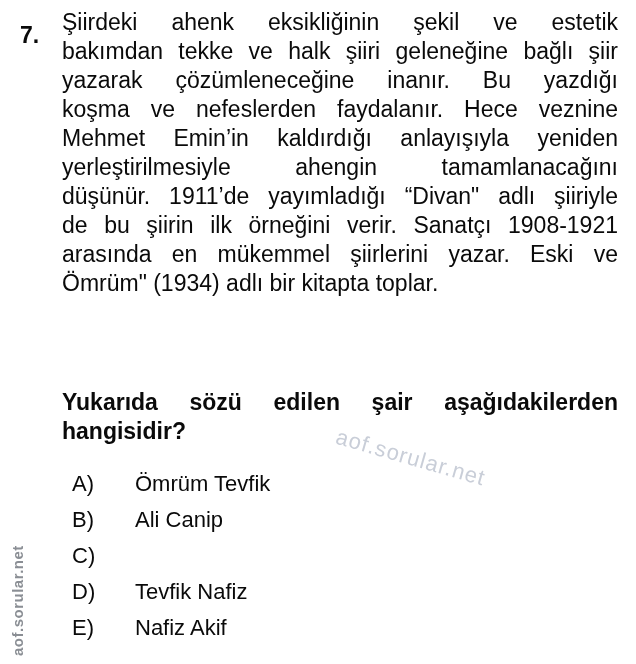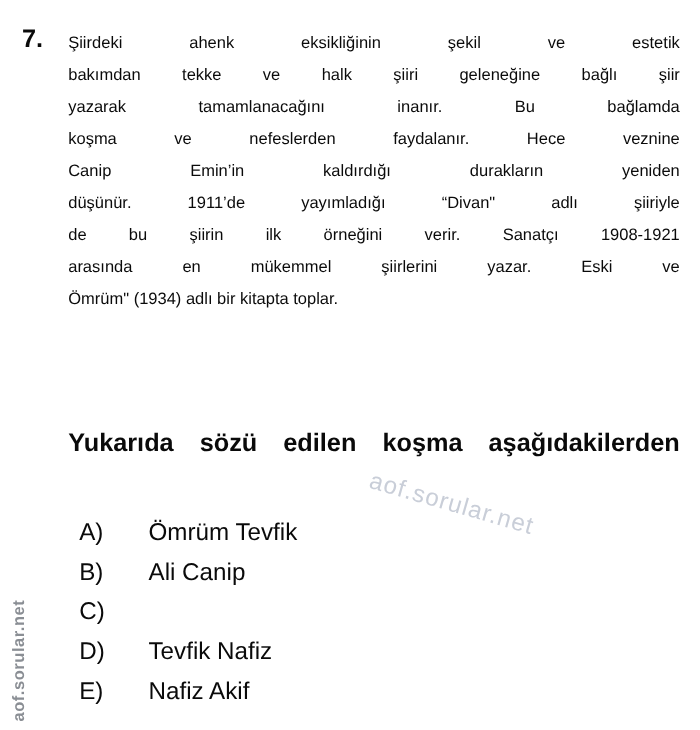--- a/index.html
+++ b/index.html
@@ -16,23 +16,23 @@
     position: absolute;
     left: 20px;
     top: 21px;
     font-size: 23px;
     line-height: 29px;
     font-weight: bold;
   }
   .body-par {
     position: absolute;
     left: 62px;
-    top: 25px;
+    top: 8px;
     width: 556px;
-    font-size: 15px;
+    font-size: 23px;
     line-height: 29px;
   }
   .body-par .line {
     text-align: justify;
     text-align-last: justify;
   }
   .body-par .line.last {
     text-align: left;
     text-align-last: auto;
   }
@@ -95,31 +95,33 @@
 </style>
 </head>
 <body>
 
 <div class="page" style="--text-color: #0a0a0a; --wm-side-color: #8a8e94; --wm-diag-color: #c9ced8;">
   <div class="qnum">7.</div>
 
   <div class="body-par" id="body-paragraph">
       <div class="line">Şiirdeki ahenk eksikliğinin şekil ve estetik</div>
       <div class="line">bakımdan tekke ve halk şiiri geleneğine bağlı şiir</div>
-      <div class="line">yazarak tamamlanacağını inanır. Bu bağlamda</div>
+      <div class="line">yazarak çözümleneceğine inanır. Bu yazdığı</div>
       <div class="line">koşma ve nefeslerden faydalanır. Hece veznine</div>
-      <div class="line">Canip Emin’in kaldırdığı durakların yeniden</div>
+      <div class="line">Mehmet Emin’in kaldırdığı anlayışıyla yeniden</div>
+      <div class="line">yerleştirilmesiyle ahengin tamamlanacağını</div>
       <div class="line">düşünür. 1911’de yayımladığı “Divan" adlı şiiriyle</div>
       <div class="line">de bu şiirin ilk örneğini verir. Sanatçı 1908-1921</div>
       <div class="line">arasında en mükemmel şiirlerini yazar. Eski ve</div>
       <div class="line last">Ömrüm" (1934) adlı bir kitapta toplar.</div>
     </div>
 
   <div class="prompt" id="prompt">
-      <div class="line">Yukarıda sözü edilen koşma aşağıdakilerden</div>
+      <div class="line">Yukarıda sözü edilen şair aşağıdakilerden</div>
+      <div class="line last">hangisidir?</div>
     </div>
 
   <div class="options" id="options">
       <div class="option-row">
         <span class="option-letter">A)</span>
         <span class="option-text">Ömrüm Tevfik</span>
       </div>
       <div class="option-row">
         <span class="option-letter">B)</span>
         <span class="option-text">Ali Canip</span>

